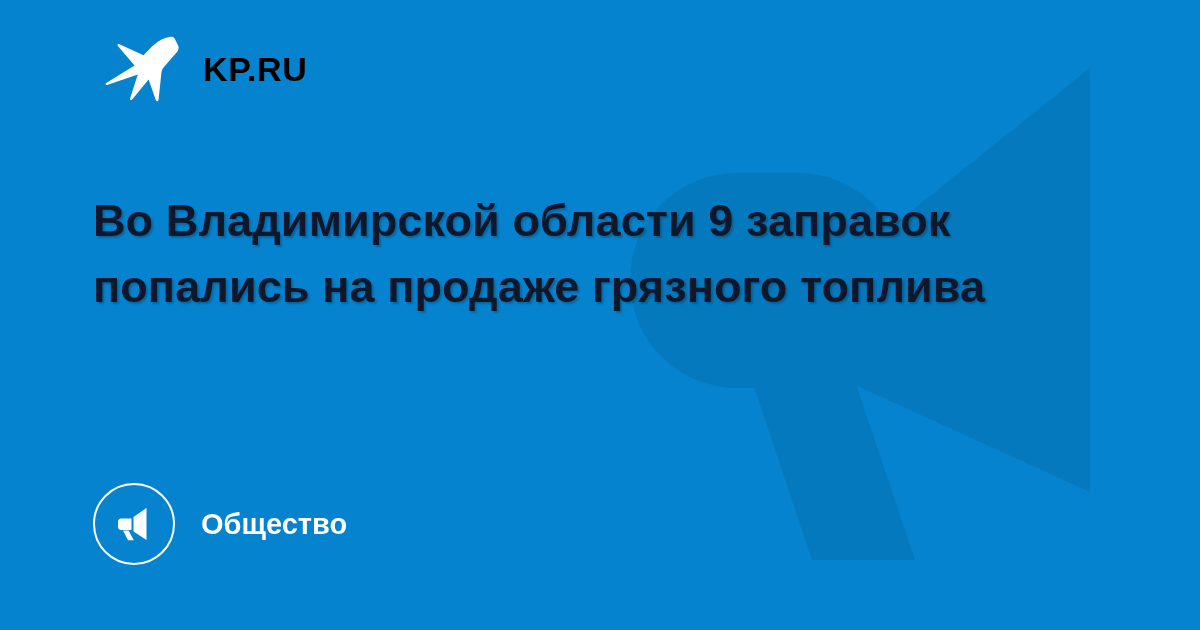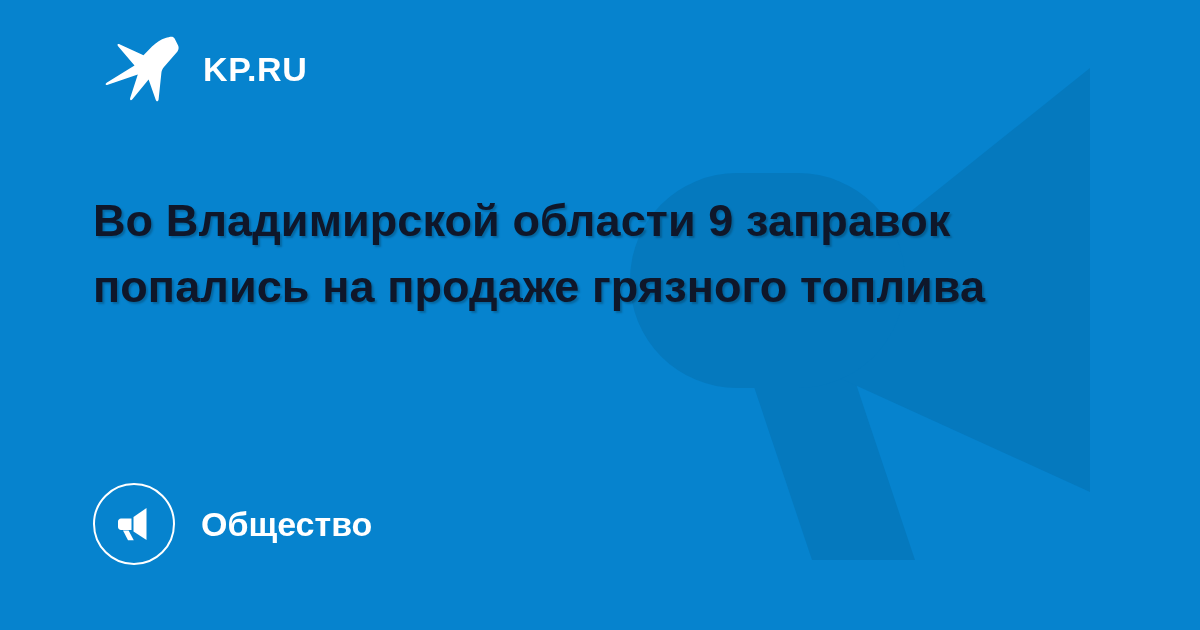--- a/index.html
+++ b/index.html
@@ -38,21 +38,21 @@
     align-items: center;
     height: 70px;
   }
   #brand-mark {
     width: 78px;
     height: 66px;
     display: block;
   }
   #brand-text {
     margin-left: 22px;
-    color: #ffffff;
+    color: #000000;
     font-size: 34px;
     font-weight: bold;
     letter-spacing: 0.6px;
     line-height: 1;
     white-space: nowrap;
   }
 
   
   #headline {
     position: absolute;
@@ -87,21 +87,21 @@
     align-items: center;
     justify-content: center;
     flex: 0 0 auto;
   }
   #category-icon-circle svg {
     display: block;
   }
   #category-label {
     margin-left: 26px;
     color: #ffffff;
-    font-size: 34px;
+    font-size: 29px;
     font-weight: bold;
     line-height: 1;
     white-space: nowrap;
   }
 </style>
 </head>
 <body>
 
 <div id="card">
 

